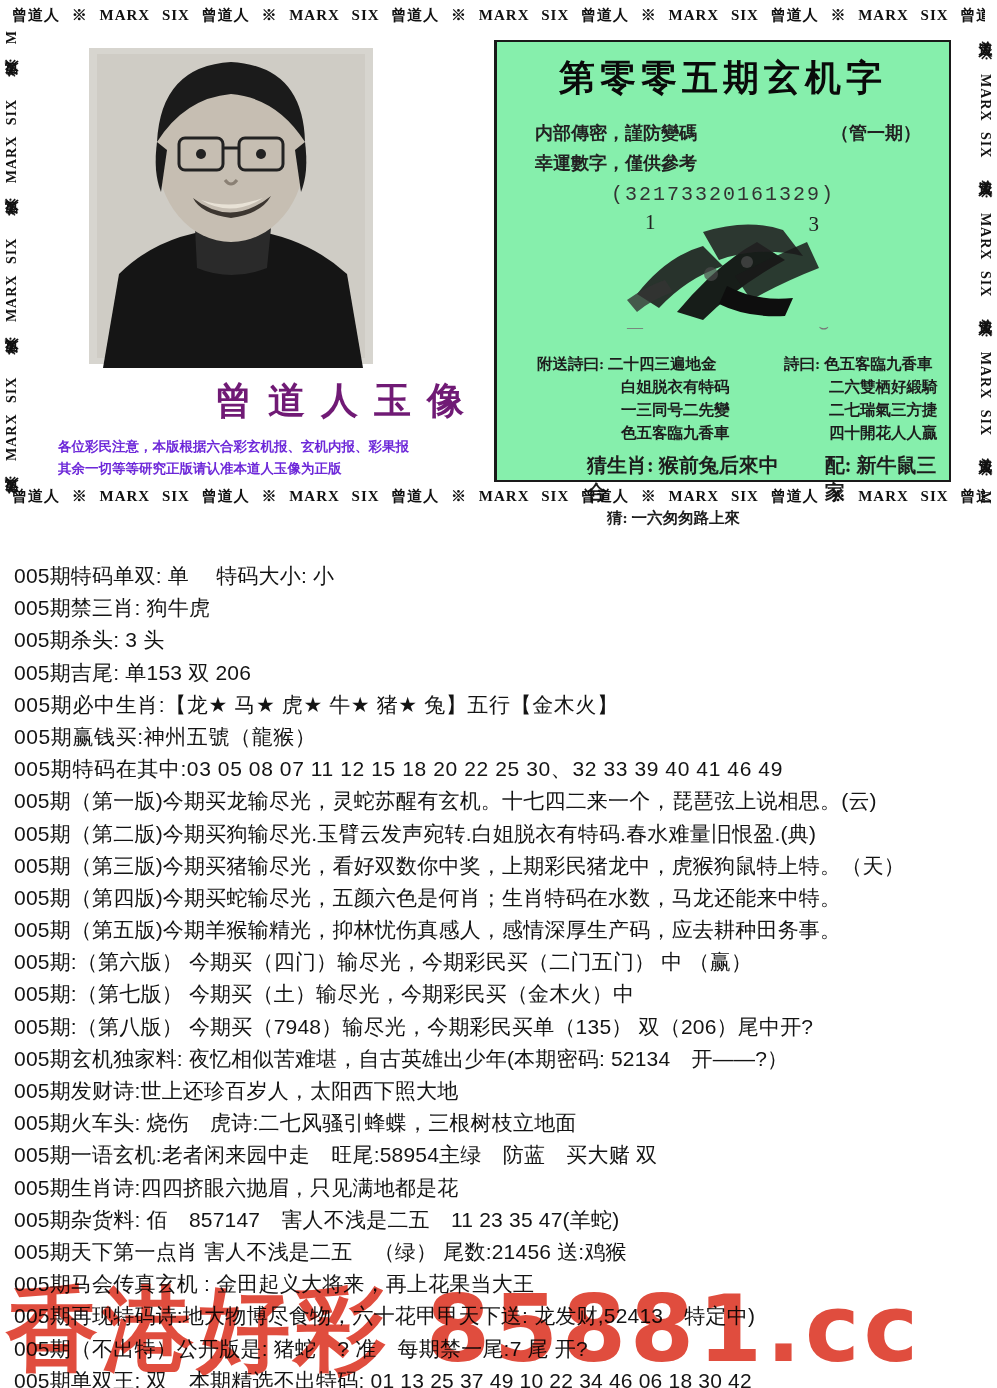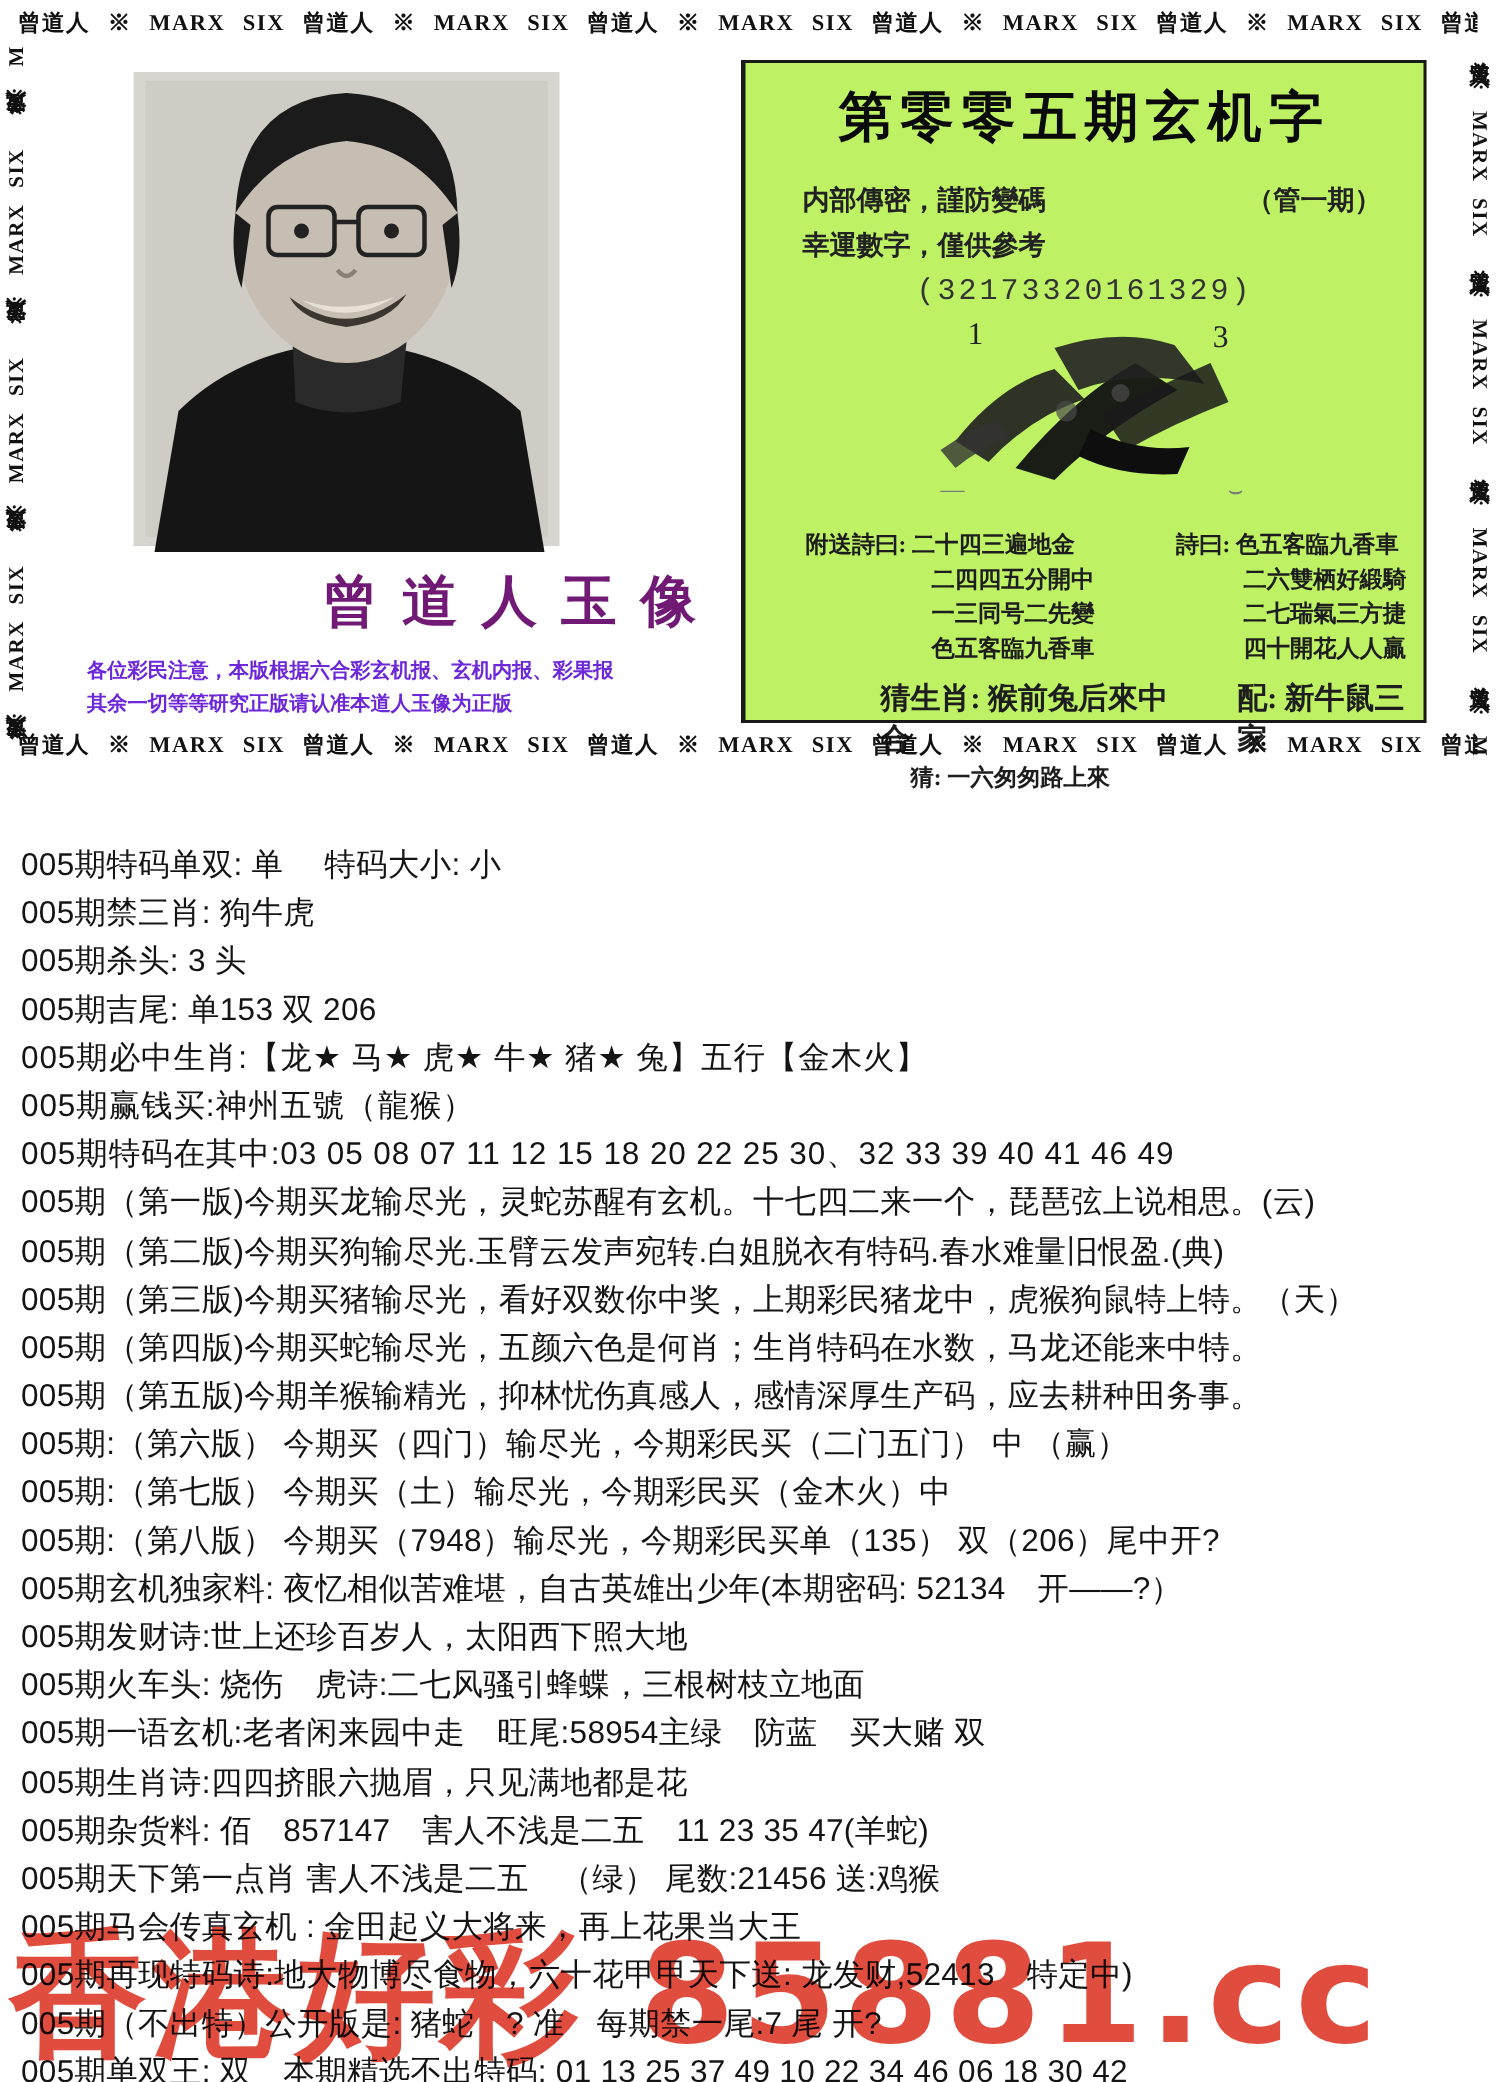--- a/index.html
+++ b/index.html
@@ -22,21 +22,21 @@
   
   .header{position:absolute;left:30px;top:32px;right:30px;height:452px;}
   .photo-col{position:absolute;left:10px;top:0;width:440px;}
   .photo{width:312px;height:326px;margin:10px auto 0 35px;background:#fff;}
   .caption{margin:8px 0 0 0;text-align:right;font-family:"Liberation Serif","DejaVu Serif",serif;
         font-weight:bold;font-size:37px;letter-spacing:16px;color:#701a75;}
   .note{margin:10px 0 0 18px;font-family:"Liberation Serif","DejaVu Serif",serif;
         font-size:13.5px;font-weight:bold;color:#6d28d9;line-height:22px;}
 
   .mystery-box{position:absolute;left:464px;top:8px;width:452px;height:438px;
-        border:2px solid #1a1a1a;border-left-width:3px;background:#bef264;
+        border:2px solid #1a1a1a;border-left-width:3px;background:#86efac;
         font-family:"Liberation Serif","DejaVu Serif",serif;}
   .mb-title{margin-top:12px;text-align:center;font-size:36px;font-weight:bold;
         letter-spacing:5px;color:#0a0a0a;}
   .mb-row{display:flex;justify-content:space-between;margin:18px 28px 0 38px;
         font-size:18px;font-weight:bold;color:#222;}
   .mb-row2{margin:6px 28px 0 38px;font-size:18px;font-weight:bold;color:#222;}
   .mb-number{margin:8px 0 0 0;text-align:center;font-size:20px;letter-spacing:2px;color:#333;
         font-family:"Liberation Mono","DejaVu Sans Mono",monospace;}
   .snake-area{position:relative;height:128px;margin-top:4px;}
   .snake-area .n1{position:absolute;left:148px;top:0;font-size:21px;color:#222;}
@@ -130,21 +130,21 @@
         <div class="snake-dash">
           <span>—</span>
             <span>⌣</span>
         </div>
       </div>
 
 
       <div class="poems">
         <div class="poem-left">
             <div>附送詩曰: 二十四三遍地金</div>
-            <div>二四四五分開中</div>
+            <div>白姐脱衣有特码</div>
             <div>一三同号二先變</div>
             <div>色五客臨九香車</div>
           </div>
         <div class="poem-right">
             <div>詩曰: 色五客臨九香車</div>
             <div>二六雙栖好緞騎</div>
             <div>二七瑞氣三方捷</div>
             <div>四十開花人人贏</div>
           </div>
       </div>

